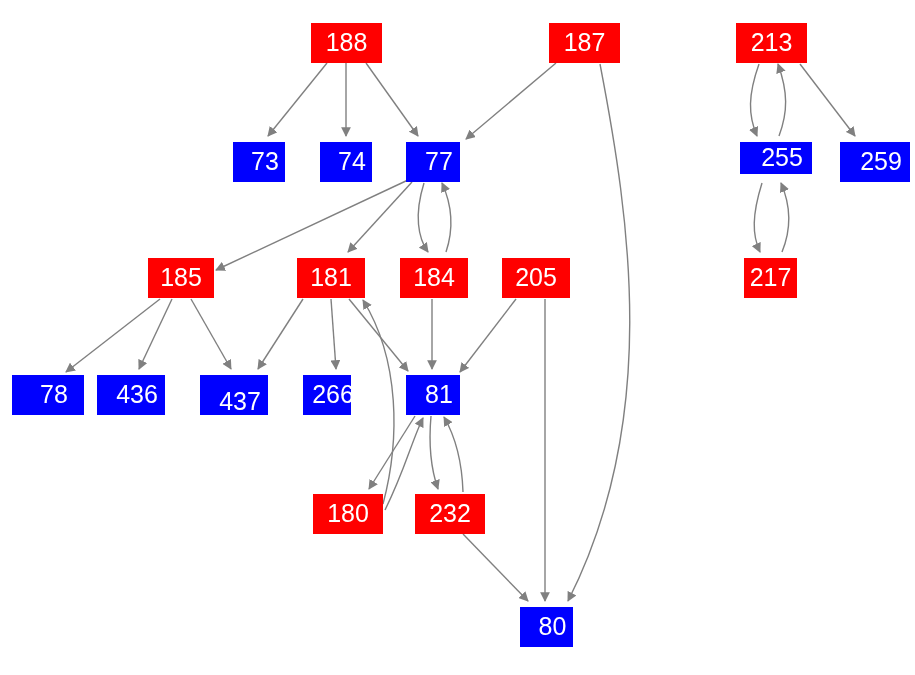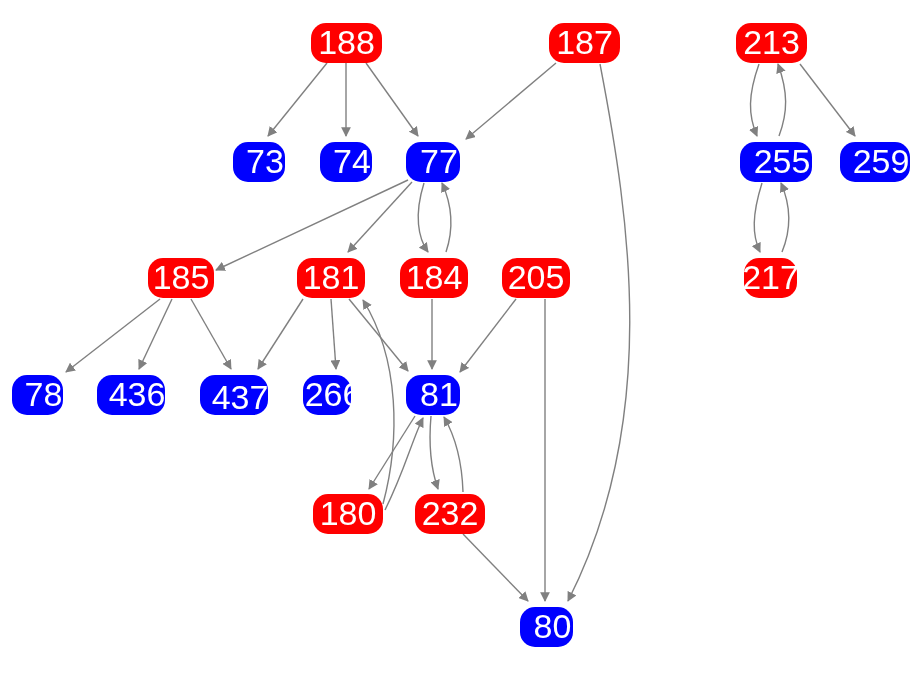--- a/index.html
+++ b/index.html
@@ -26,26 +26,25 @@
     width: 915px;
     height: 675px;
   }
   .node {
     position: absolute;
     box-sizing: border-box;
     display: flex;
     align-items: center;
     justify-content: center;
     color: #ffffff;
-    font-size: 34px;
+    font-size: 25px;
     line-height: 1;
     letter-spacing: 0px;
     font-family: "Liberation Sans", sans-serif;
     user-select: none;
-    border-radius: 15px;
   }
   .node.red  { background: #ff0000; }
   .node.blue { background: #0000ff; padding-left: 12px; }
   .node-label {
     pointer-events: none;
     transform: translateY(-1px);
   }
 </style>
 </head>
 <body>
@@ -123,21 +122,21 @@
 
   <div class="node blue" style="left:233px;top:142px;width:52px;height:40px;">
       <span class="node-label">73</span>
     </div>
   <div class="node blue" style="left:320px;top:142px;width:52px;height:40px;">
       <span class="node-label">74</span>
     </div>
   <div class="node blue" style="left:406px;top:142px;width:54px;height:40px;">
       <span class="node-label">77</span>
     </div>
-  <div class="node blue" style="left:740px;top:142px;width:72px;height:40px;">
+  <div class="node blue" style="left:740px;top:142px;width:72px;height:32px;">
       <span class="node-label">255</span>
     </div>
   <div class="node blue" style="left:840px;top:142px;width:70px;height:40px;">
       <span class="node-label">259</span>
     </div>
 
   <div class="node red" style="left:148px;top:258px;width:66px;height:40px;">
       <span class="node-label">185</span>
     </div>
   <div class="node red" style="left:297px;top:258px;width:68px;height:40px;">
@@ -146,21 +145,21 @@
   <div class="node red" style="left:400px;top:258px;width:68px;height:40px;">
       <span class="node-label">184</span>
     </div>
   <div class="node red" style="left:502px;top:258px;width:68px;height:40px;">
       <span class="node-label">205</span>
     </div>
   <div class="node red" style="left:744px;top:258px;width:53px;height:40px;">
       <span class="node-label">217</span>
     </div>
 
-  <div class="node blue" style="left:12px;top:375px;width:51px;height:40px;justify-content:center;">
+  <div class="node blue" style="left:12px;top:375px;width:72px;height:40px;justify-content:center;">
       <span class="node-label">78</span>
     </div>
   <div class="node blue" style="left:97px;top:375px;width:68px;height:40px;">
       <span class="node-label">436</span>
     </div>
   <div class="node blue" style="left:200px;top:375px;width:68px;height:40px;align-items:flex-end;">
       <span class="node-label">437</span>
     </div>
   <div class="node blue" style="left:303px;top:375px;width:48px;height:40px;">
       <span class="node-label">266</span>

